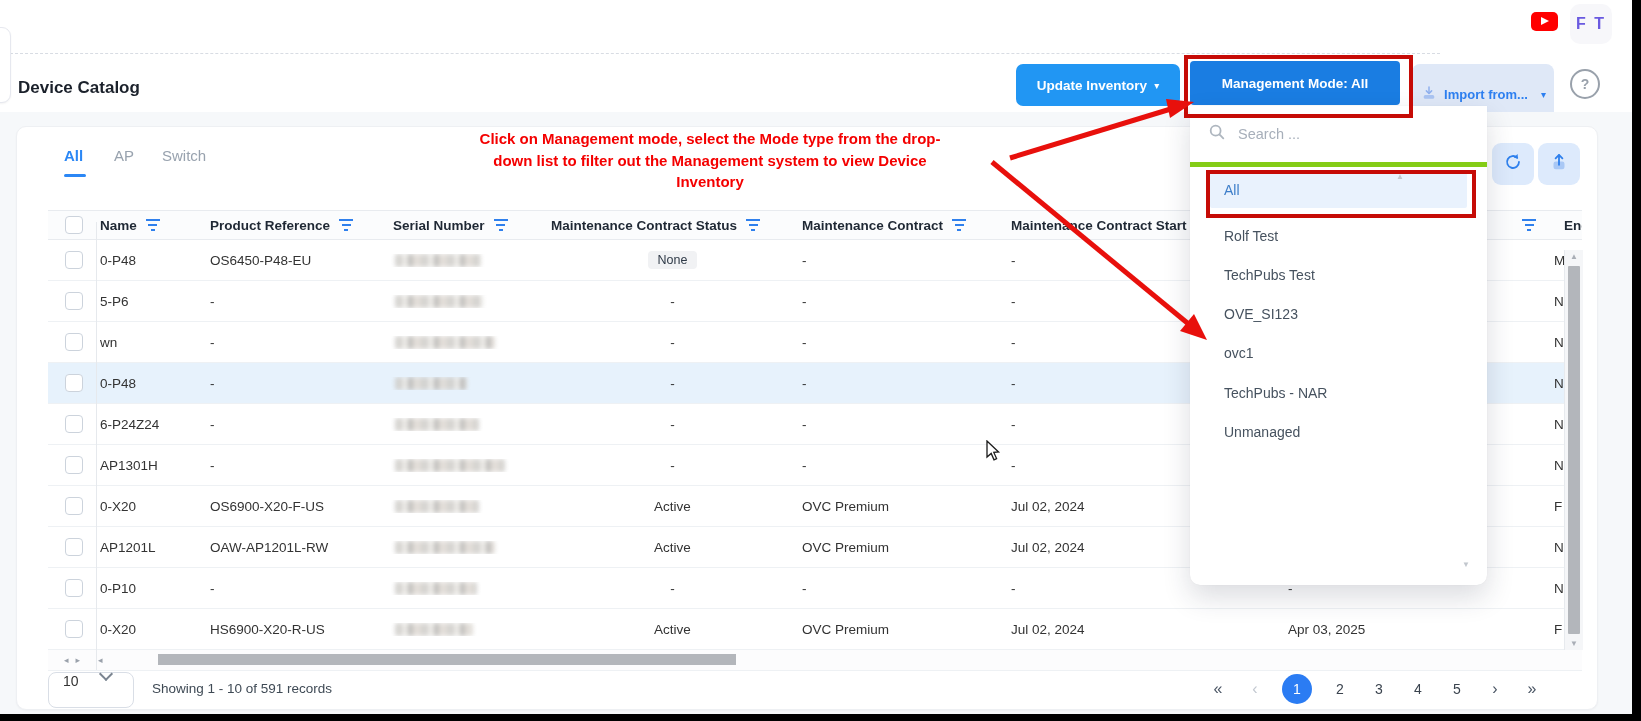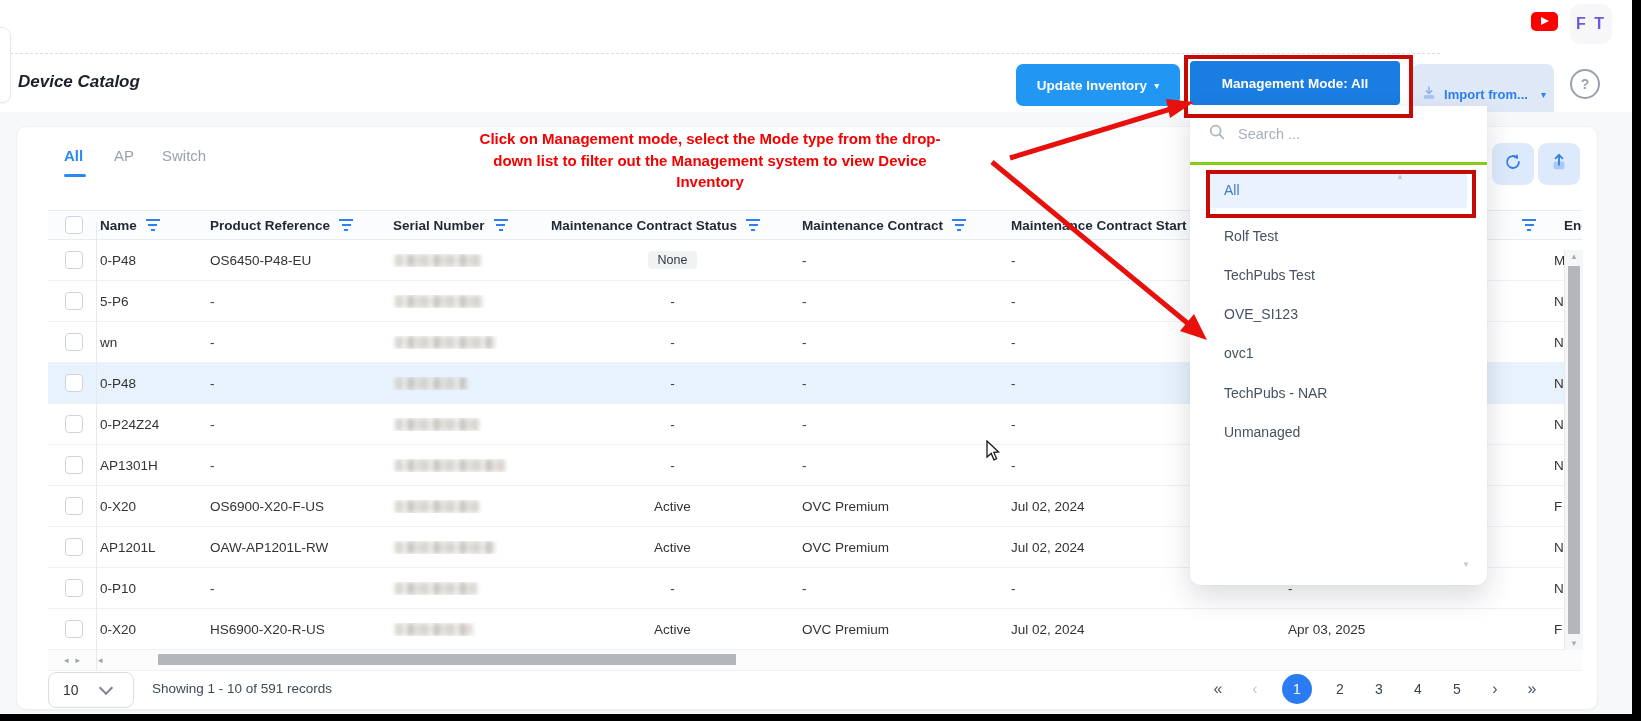--- a/index.html
+++ b/index.html
@@ -4,21 +4,21 @@
 <style>
   html,body{margin:0;padding:0;background:#e9e9e9;font-family:"Liberation Sans","DejaVu Sans",sans-serif;}
   .screen{position:relative;width:1641px;height:721px;background:#fff;overflow:hidden;}
   
   .topbar{position:absolute;left:0;top:0;width:1440px;height:53px;background:#fff;border-bottom:1px dashed #d8dce3;}
   .sliver{position:absolute;left:-10px;top:27px;width:19px;height:74px;background:#fff;border:1px solid #e6e8ef;border-radius:9px;box-shadow:0 1px 2px rgba(0,0,0,.05);}
   .yt{position:absolute;left:1531px;top:12px;width:27px;height:19px;background:#ff0000;border-radius:5px;}
   .yt:after{content:"";position:absolute;left:10px;top:5px;border-left:8px solid #fff;border-top:4.5px solid transparent;border-bottom:4.5px solid transparent;}
   .avatar{position:absolute;left:1570px;top:4px;width:42px;height:40px;background:#f7f7fa;border-radius:10px;display:flex;align-items:center;justify-content:center;color:#6a5ae0;font-weight:600;font-size:16px;letter-spacing:2px;}
   
-  .title{position:absolute;left:18px;top:72px;font-size:17px;font-weight:700;color:#1b212b;font-style:italic;}
+  .title{position:absolute;left:18px;top:78px;font-size:17px;font-weight:700;color:#1b212b;}
   .btn{position:absolute;display:flex;align-items:center;justify-content:center;font-weight:600;font-size:13.5px;border-radius:7px;cursor:pointer;}
   .btn-update{left:1016px;top:64px;width:164px;height:42px;background:#2196f3;color:#fff;}
   .btn-mgmt{left:1190px;top:61px;width:210px;height:44px;background:#1a7de2;color:#fff;border-radius:4px;}
   .redbox1{position:absolute;left:1184px;top:55px;width:221px;height:55px;border:4px solid #c60b06;z-index:24;pointer-events:none;}
   .btn-import{left:1412px;top:64px;width:142px;height:60px;background:#dfe8f7;color:#2d7ff0;font-size:13px;gap:6px;border-radius:8px;}
   .help{position:absolute;left:1570px;top:69px;width:26px;height:26px;border:2.5px solid #99a1ab;border-radius:50%;display:flex;align-items:center;justify-content:center;font-size:14px;font-weight:700;color:#99a1ab;}
   .caret{font-size:10px;margin-left:7px;}
   
   .contentbg{position:absolute;left:0;top:112px;width:1632px;height:602px;background:#f6f8fa;}
   .card{position:absolute;left:16px;top:126px;width:1580px;height:582px;background:#fff;border:1px solid #eef0f3;border-radius:10px;box-shadow:0 1px 2px rgba(16,24,40,.04);}
@@ -50,32 +50,32 @@
   
   .hscroll{position:absolute;left:48px;top:650px;width:1534px;height:20px;background:#fcfcfd;border-bottom:1px solid #eef1f4;z-index:2;}
   .hs-left{position:absolute;left:0;top:0;width:48px;height:20px;border-right:1px solid #e6e9ed;display:flex;align-items:center;justify-content:center;gap:7px;color:#9aa1ab;font-size:9px;}
   .hs-arrow2{position:absolute;left:50px;top:0;height:20px;display:flex;align-items:center;color:#9aa1ab;font-size:9px;}
   .hs-thumb{position:absolute;left:62px;top:4px;width:578px;height:11px;background:#b3b6bb;}
   .vscroll{position:absolute;left:1564px;top:250px;width:18px;height:400px;background:#f5f6f8;border-left:1px solid #e7eaee;z-index:4;}
   .vs-up{position:absolute;left:0;top:2px;width:18px;text-align:center;color:#a9aeb6;font-size:8px;}
   .vs-down{position:absolute;left:0;bottom:2px;width:18px;text-align:center;color:#a9aeb6;font-size:8px;}
   .vs-thumb{position:absolute;left:3px;top:16px;width:12px;height:368px;background:#b3b6bb;border-radius:1px;}
   
-  .pagesize{position:absolute;left:48px;top:672px;width:84px;height:34px;border:1px solid #d9dee6;border-radius:8px;background:#fff;display:flex;align-items:center;z-index:2;}
+  .pagesize{position:absolute;left:48px;top:672px;width:84px;height:34px;border:1px solid #d9dee6;border-radius:8px;background:#fff;display:flex;z-index:2;}
   .pagesize .val{margin-left:14px;font-size:14px;color:#333;}
   .chev{width:8px;height:8px;border-right:2px solid #7a8490;border-bottom:2px solid #7a8490;transform:rotate(45deg);margin-left:22px;margin-top:-4px;}
   .showing{position:absolute;left:152px;top:681px;font-size:13.5px;color:#3f4a55;z-index:2;}
   .pagination{position:absolute;left:1208px;top:672px;height:34px;display:flex;align-items:center;gap:17px;z-index:2;}
   .pg-arrow{font-size:16px;color:#4a5564;width:20px;text-align:center;cursor:pointer;}
   .pg-arrow.dim{color:#c3c9d1;}
   .pg-num{font-size:14px;color:#3a434e;width:22px;text-align:center;cursor:pointer;}
   .pg-num.active{width:30px;height:30px;line-height:30px;border-radius:50%;background:#2b7cf3;color:#fff;}
   
   .panel{position:absolute;left:1190px;top:106px;width:297px;height:479px;background:#fff;z-index:20;border-radius:0 0 10px 10px;box-shadow:0 12px 28px rgba(30,40,60,.16),0 0 1px rgba(0,0,0,.08);}
-  .searchrow{height:56px;display:flex;align-items:center;padding-left:18px;border-bottom:3px solid #84cc16;}
+  .searchrow{height:56px;display:flex;align-items:center;padding-left:18px;border-bottom:5px solid #84cc16;}
   .searchph{margin-left:12px;color:#a7afba;font-size:14.5px;}
   .dd-item{position:absolute;left:0;width:100%;height:32px;line-height:32px;padding-left:34px;font-size:14px;color:#46525f;cursor:pointer;box-sizing:border-box;}
   .dd-item.selected{left:20px;width:257px;height:36px;line-height:36px;background:#e9f2fd;color:#3d7ec9;border-radius:2px;padding-left:14px;}
   .redbox2{position:absolute;left:1206px;top:170px;width:262px;height:40px;border:4px solid #c60b06;z-index:25;pointer-events:none;}
   .dd-up{position:absolute;left:1396px;top:172px;color:#c2c7ce;font-size:8px;z-index:26;}
   .dd-down{position:absolute;left:1462px;top:560px;color:#c2c7ce;font-size:8px;z-index:26;}
   
   .arrows{position:absolute;left:0;top:0;z-index:30;pointer-events:none;}
   .cursor{position:absolute;left:986px;top:440px;z-index:40;pointer-events:none;}
   .fr-right{position:absolute;left:1632px;top:0;width:9px;height:721px;background:#000;z-index:50;}
@@ -241,21 +241,21 @@
           <div class="cell c-status">-</div>
           <div class="cell c-contract">-</div>
           <div class="cell c-start">-</div>
           <div class="cell c-end"></div>
           <div class="cell c-extra">N</div>
         </div>
         <div class="trow">
           <div class="cell c-check">
             <div class="cbx"></div>
           </div>
-          <div class="cell c-name">0-P24Z24</div>
+          <div class="cell c-name">6-P24Z24</div>
           <div class="cell c-pref">-</div>
           <div class="cell c-serial">
             <div class="blurbar" style="width: 84px;"></div>
           </div>
           <div class="cell c-status">-</div>
           <div class="cell c-contract">-</div>
           <div class="cell c-start">-</div>
           <div class="cell c-end"></div>
           <div class="cell c-extra">N</div>
         </div>

